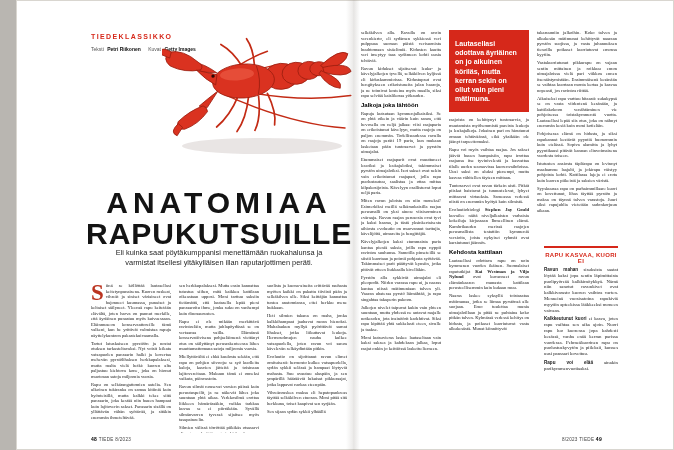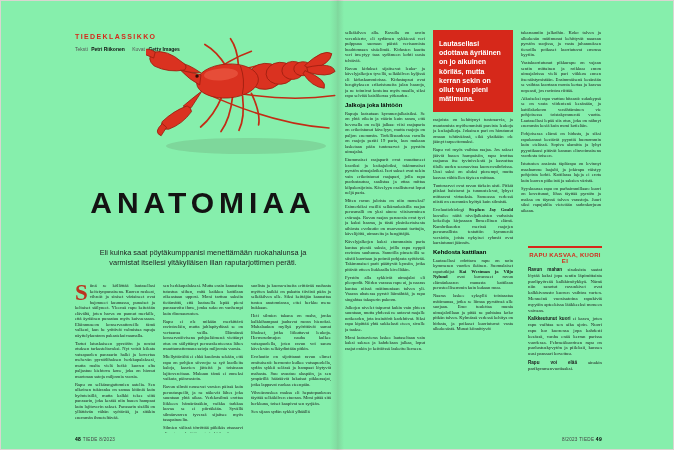--- a/index.html
+++ b/index.html
@@ -1,21 +1,21 @@
 <!DOCTYPE html>
 <html lang="fi"><head>
 <meta charset="utf-8">
 <style>
   html,body{margin:0;padding:0;}
   body{
     width:674px;height:450px;position:relative;overflow:hidden;
     background:#b9b6b1;
     font-family:"Liberation Serif",serif;
   }
-  .spread{position:absolute;inset:0;background:#86efac;box-shadow:inset 0 0 0 1px #d9d6d0;}
+  .spread{position:absolute;inset:0;background:#ffffff;box-shadow:inset 0 0 0 1px #d9d6d0;margin-left:16px;}
   .gutter{position:absolute;left:330px;top:0;width:14px;height:450px;pointer-events:none;
     background:linear-gradient(90deg,rgba(0,0,0,0) 0%,rgba(90,80,70,.10) 45%,rgba(90,80,70,.15) 55%,rgba(0,0,0,0) 100%);}
 
   .kicker{position:absolute;left:75px;top:33px;font-family:"Liberation Sans",sans-serif;
     font-weight:bold;font-size:7px;letter-spacing:1.4px;color:#d6281a;}
   .byline{position:absolute;left:75px;top:46px;font-family:"Liberation Sans",sans-serif;
     font-size:5px;color:#555;}
   .byline b{color:#111;margin-right:6px;}
   .byline .lbl{margin-right:2px;}
 
@@ -112,20 +112,21 @@
           <path d="M96 48 Q100 62 96 76" fill="none"></path>
         </g>
         <ellipse cx="76" cy="55" rx="17" ry="6" fill="#f0644c" opacity="0.55"></ellipse>
         <circle cx="52" cy="55" r="1.7" fill="#2e0b06"></circle>
       </g>
     </svg>
   </div>
 
   <h1 class="title">
     <span class="l1">ANATOMIAA</span>
+    <span class="l2">RAPUKUTSUILLE</span>
   </h1>
 
   <p class="standfirst">Eli kuinka saat pöytäkumppanisi menettämään ruokahalunsa ja varmistat itsellesi yltäkylläisen illan raputarjottimen peräti.</p>
 
   <div class="bodycol col-l1">
     <p><span class="dropcap">S</span><span>iinä se köllöttää lautasellasi keitetynpunaisena. Kuoren ruskeat, vihreät ja siniset väriaineet ovat hajonneet kuumassa, punaiset ja keltaiset säilyneet. Yleensä rapu keitetään elävältä, joten harva on pannut merkille, että äyriäinen punastuu myös kuivuessaan. Eläinmuseon konservaattoreille tämä valkeni, kun he yrittivät valmistaa rapuja näyttelykuntoon pakastekuivaamalla.</span></p>
     <p>Tartut latuskaiseen pyrstöön ja nostat otuksen tarkasteltavaksi. Nyt voisit leikata vatsapuolen panssarin halki ja kovertaa mehevän pyrstölihaksen herkkupalaksesi, mutta malta vielä hetki: kuoren alta paljastuu kiehtova kone, joka on hionut muotoaan satoja miljoonia vuosia.</p>
     <p>Rapu on selkärangattomien aatelia. Sen ulkoinen tukiranka on samaa kitiiniä kuin hyönteisillä, mutta kalkki tekee siitä panssarin, joka kestää niin hauen hampaat kuin lajitoverin sakset. Panssarin sisällä on yllättävän vähän syötävää, ja sitäkin enemmän ihmeteltävää.</p>
   </div>
 

